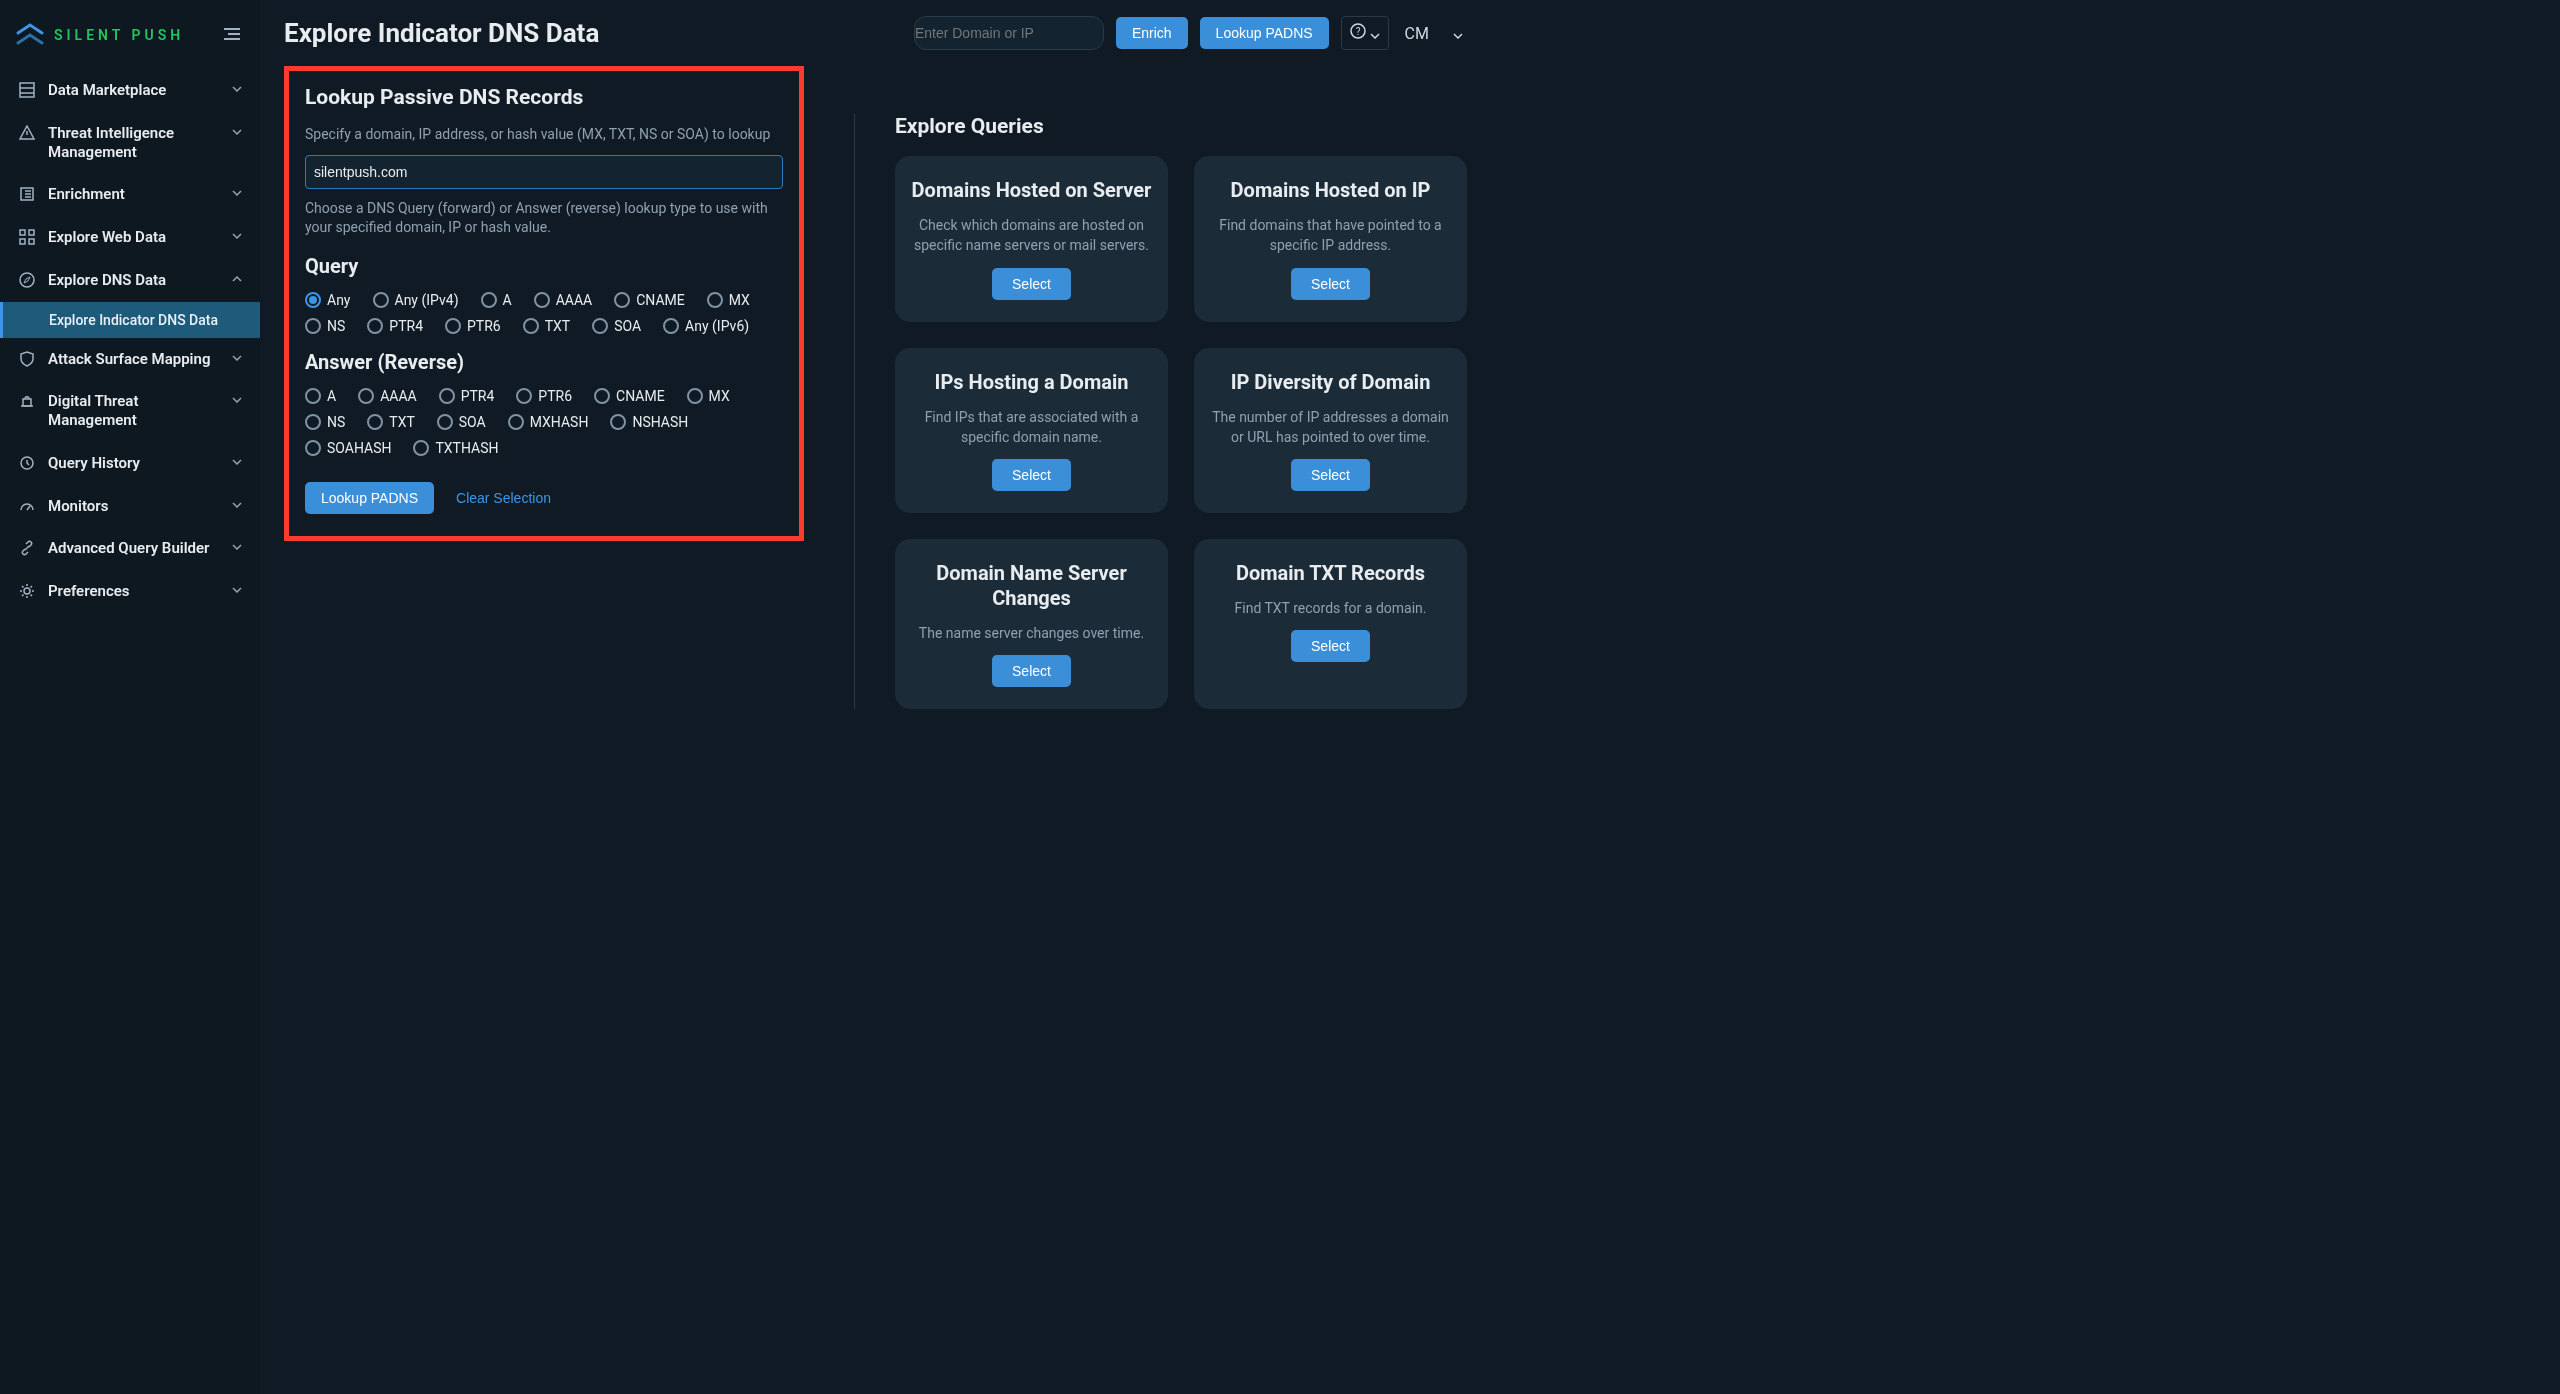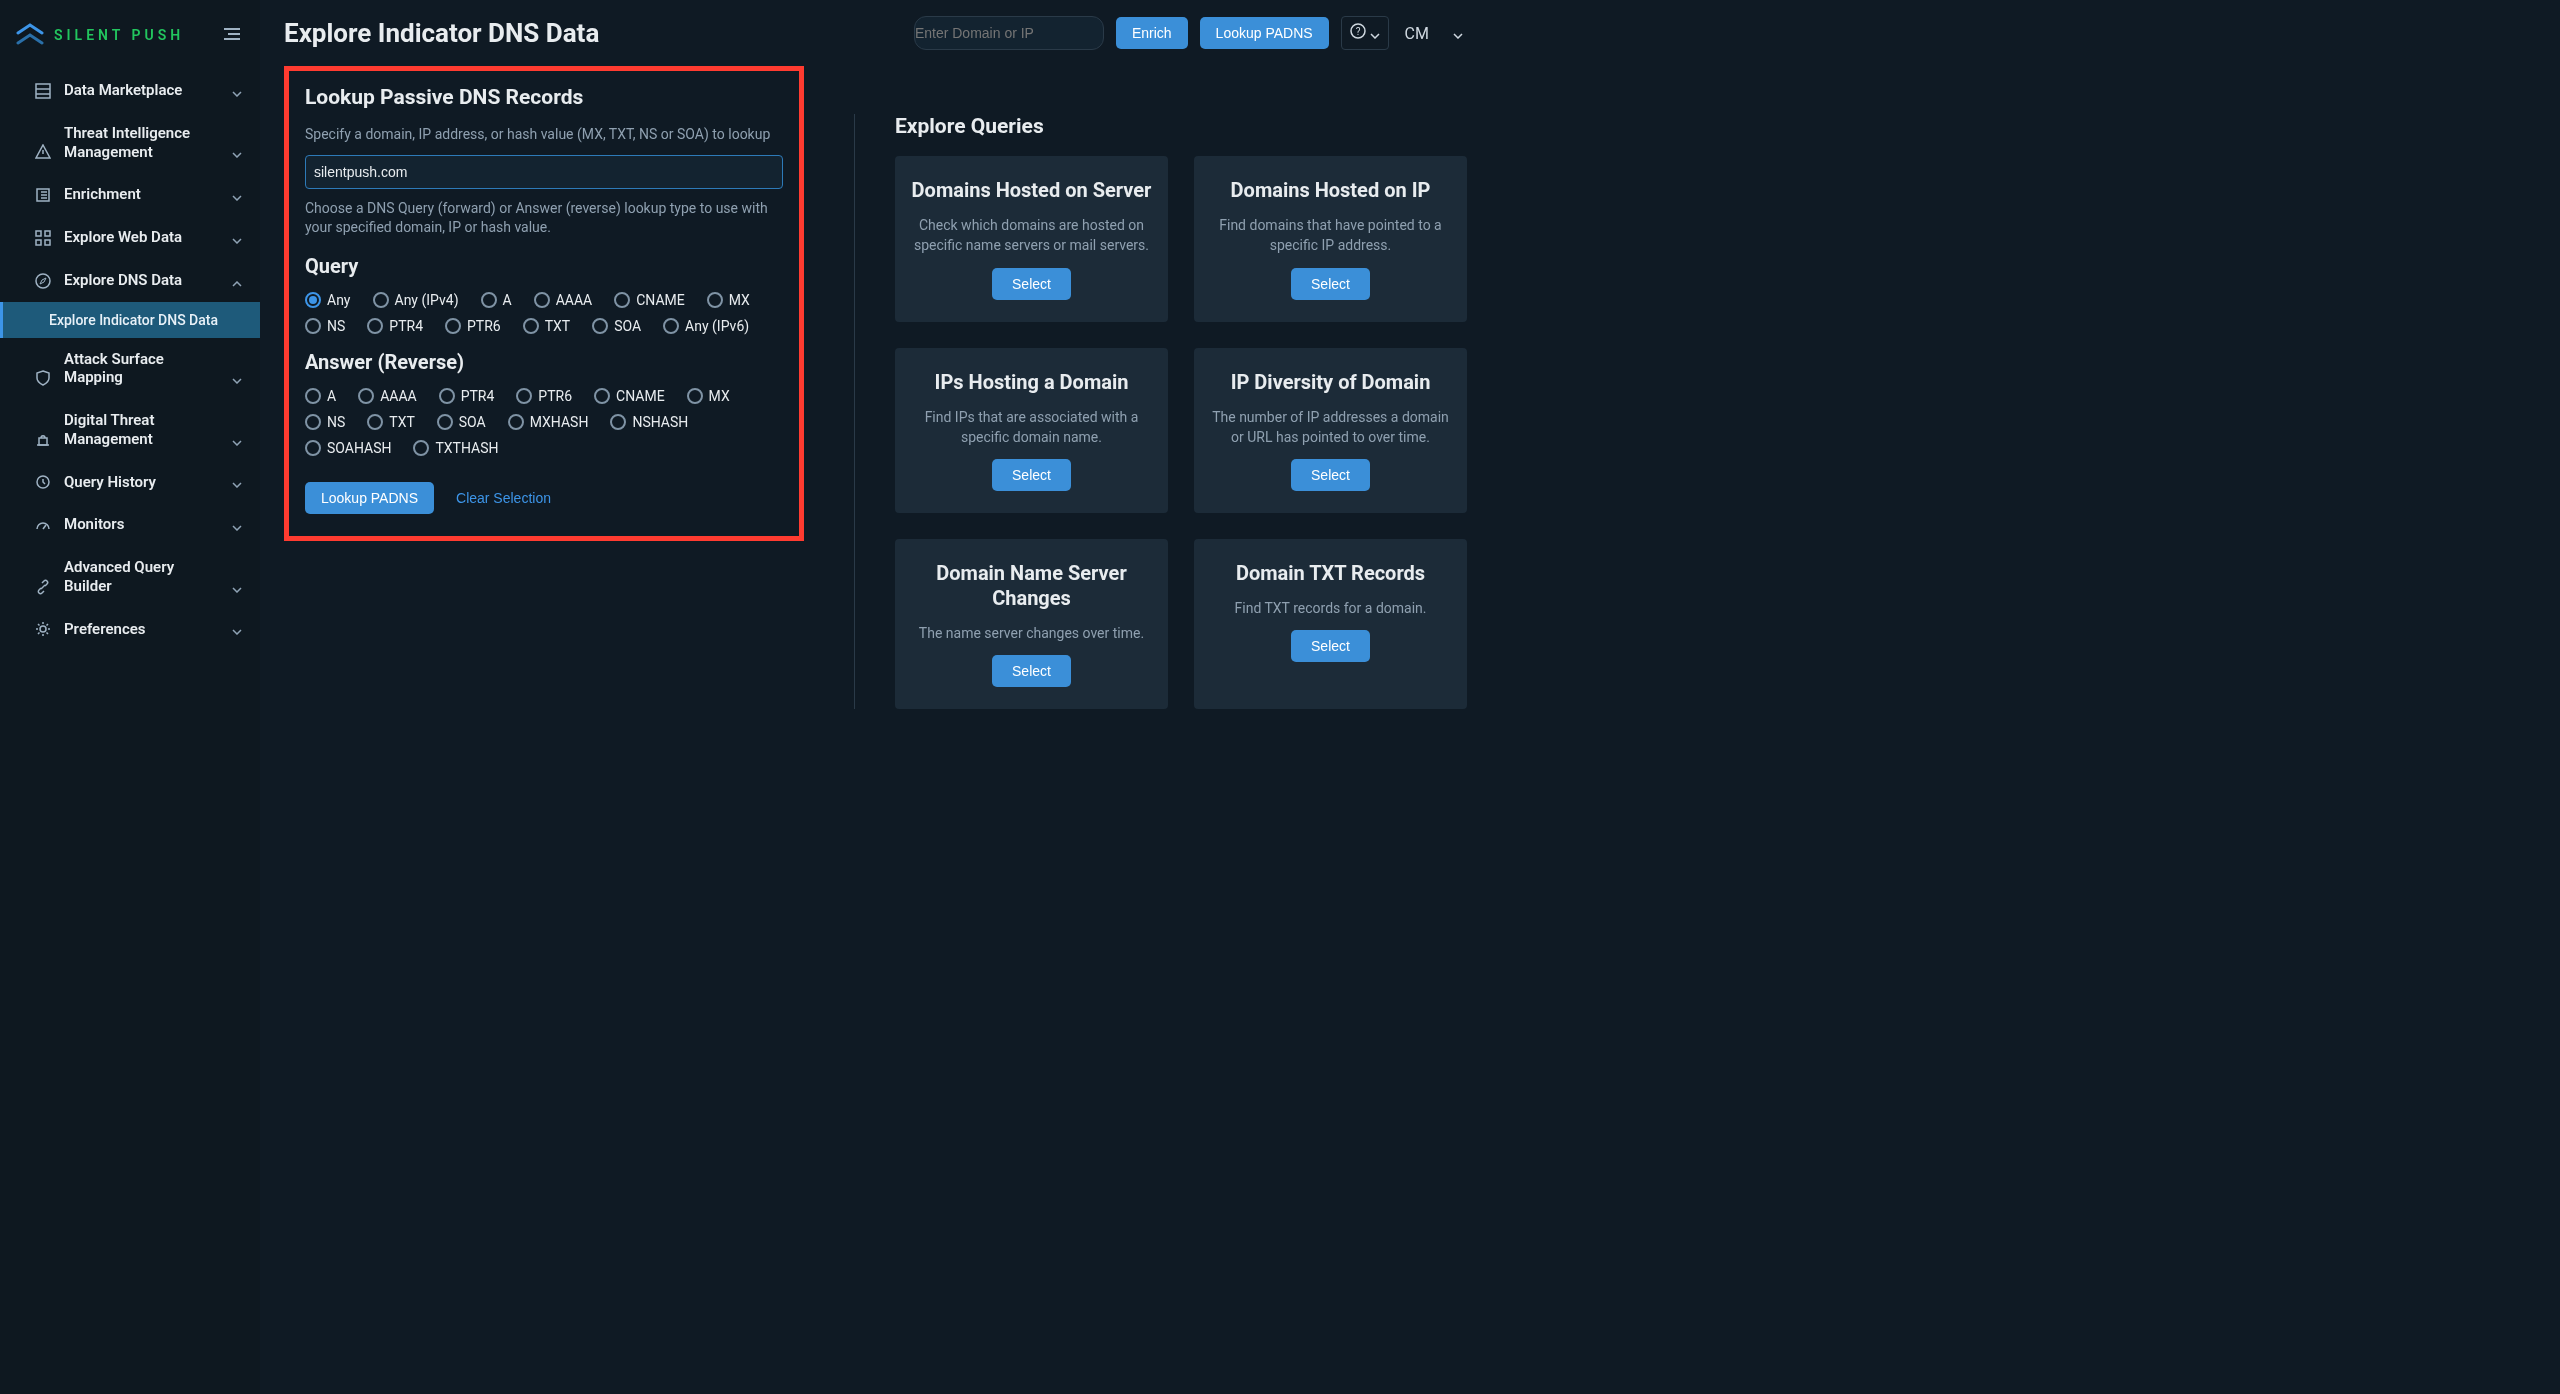--- a/index.html
+++ b/index.html
@@ -40,28 +40,27 @@
     gap: 10px;
     padding: 8px 16px 20px 16px;
   }
   .logo-mark { width: 28px; height: 24px; display: flex; flex-direction: column; gap: 3px; }
   .logo-mark svg { display: block; }
   .logo-text { font-weight: 600; letter-spacing: 4px; font-size: 14px; color: #22c55e; }
   .collapse-btn { margin-left: auto; color: #9fb2c3; font-size: 18px; padding: 4px; }
   .nav { display: flex; flex-direction: column; }
   .nav-item {
     display: flex;
-    align-items: flex-end;
+    align-items: flex-start;
     gap: 12px;
     padding: 12px 18px;
     color: var(--text);
     font-size: 15px;
     font-weight: 600;
     cursor: pointer;
-    margin-left: 16px;
   }
   .nav-item .label { flex: 1; line-height: 1.25; }
   .nav-item .chev { color: #8fa3b5; font-size: 12px; }
   .nav-icon { width: 18px; height: 18px; flex-shrink: 0; color: #9fb2c3; display: flex; align-items: center; justify-content: center; }
   .nav-sub {
     padding: 10px 18px 10px 46px;
     background: var(--sidebar-active);
     color: #e8f1f8;
     font-size: 14px;
     font-weight: 500;
@@ -130,21 +129,21 @@
     content: ""; position: absolute; inset: 2px; background: var(--accent); border-radius: 50%;
   }
   .panel-actions { display: flex; align-items: center; gap: 22px; margin-top: 16px; }
   .link-btn { color: var(--accent); font-size: 14px; cursor: pointer; background: none; border: none; }
   
   .right-col { flex: 1; border-left: 1px solid var(--border); padding-left: 40px; margin-top: 48px; }
   .queries-title { font-size: 21px; font-weight: 700; margin-bottom: 18px; }
   .cards { display: grid; grid-template-columns: 1fr 1fr; gap: 26px; }
   .card {
     background: var(--bg-card);
-    border-radius: 4px;
+    border-radius: 15px;
     padding: 22px 16px;
     display: flex;
     flex-direction: column;
     align-items: center;
     text-align: center;
     gap: 12px;
   }
   .card-title { font-size: 20px; font-weight: 700; line-height: 1.25; }
   .card-desc { font-size: 14px; color: var(--text-muted); line-height: 1.45; }
   .card .btn { padding: 8px 20px; }

